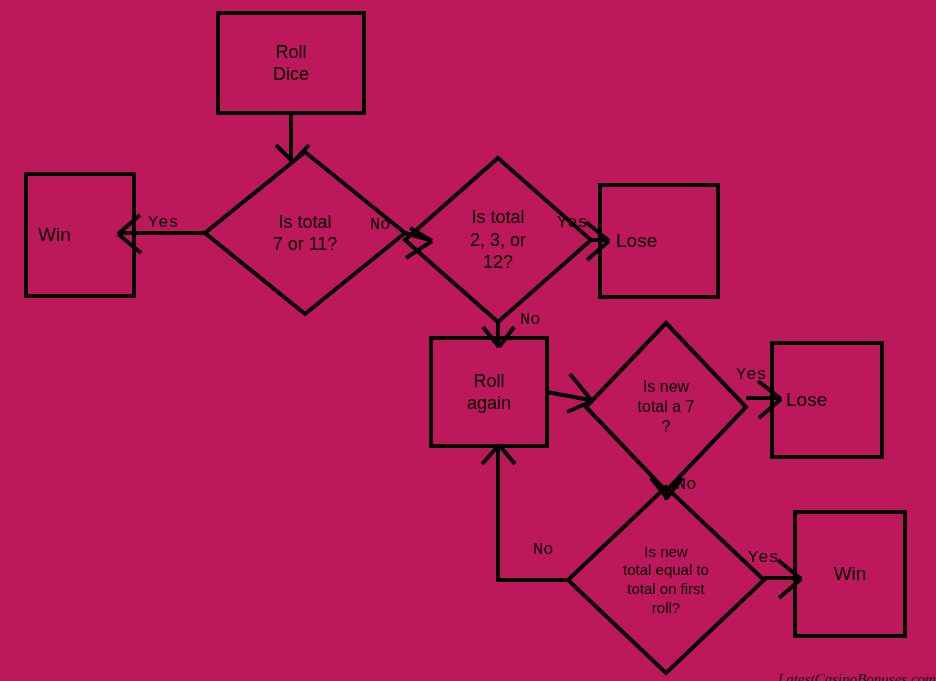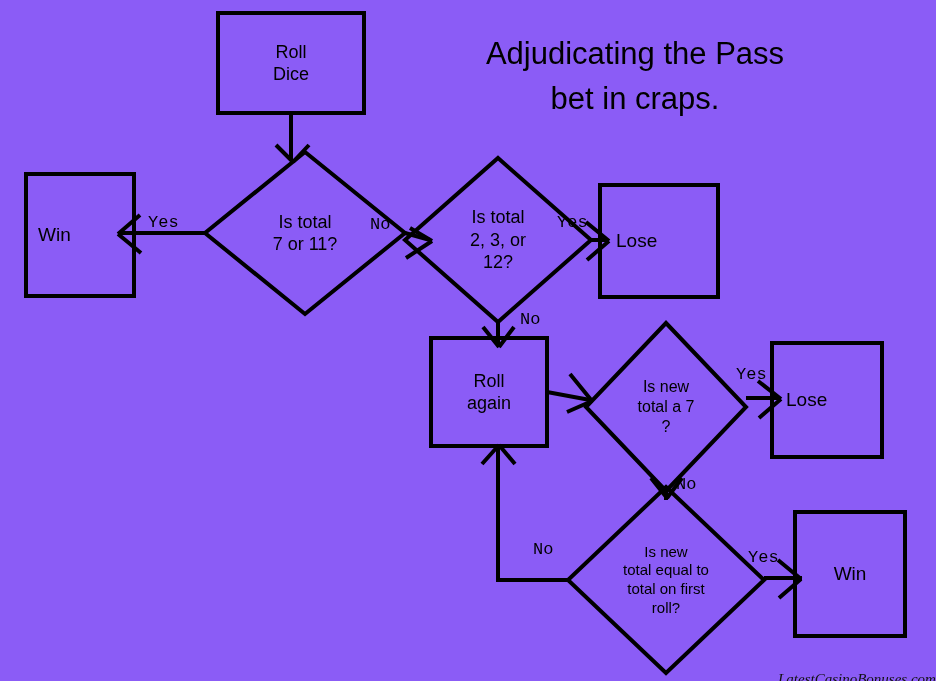--- a/index.html
+++ b/index.html
@@ -4,21 +4,21 @@
 <style>
   html, body {
     margin: 0;
     padding: 0;
     background: #ffffff;
   }
   #canvas {
     position: relative;
     width: 936px;
     height: 681px;
-    background: #8b5cf6;
+    background: #be185d;
     overflow: hidden;
     font-family: "Liberation Sans", sans-serif;
   }
   svg.layer {
     position: absolute;
     left: 0;
     top: 0;
     width: 936px;
     height: 681px;
   }
@@ -133,18 +133,16 @@
 
   <div class="edge-label" style="left:148px; top:213px;">Yes</div>
   <div class="edge-label" style="left:370px; top:215px;">No</div>
   <div class="edge-label" style="left:557px; top:213px;">Yes</div>
   <div class="edge-label" style="left:520px; top:310px;">No</div>
   <div class="edge-label" style="left:736px; top:365px;">Yes</div>
   <div class="edge-label" style="left:676px; top:475px;">No</div>
   <div class="edge-label" style="left:748px; top:548px;">Yes</div>
   <div class="edge-label" style="left:533px; top:540px;">No</div>
 
-  <div class="title" style="left:415px; top:32px; width:440px;">Adjudicating the Pass
-bet in craps.</div>
 
   <div class="watermark" style="left:730px; top:671px;margin-left:48px;">LatestCasinoBonuses.com</div>
 
 </div>
 
 </body></html>

